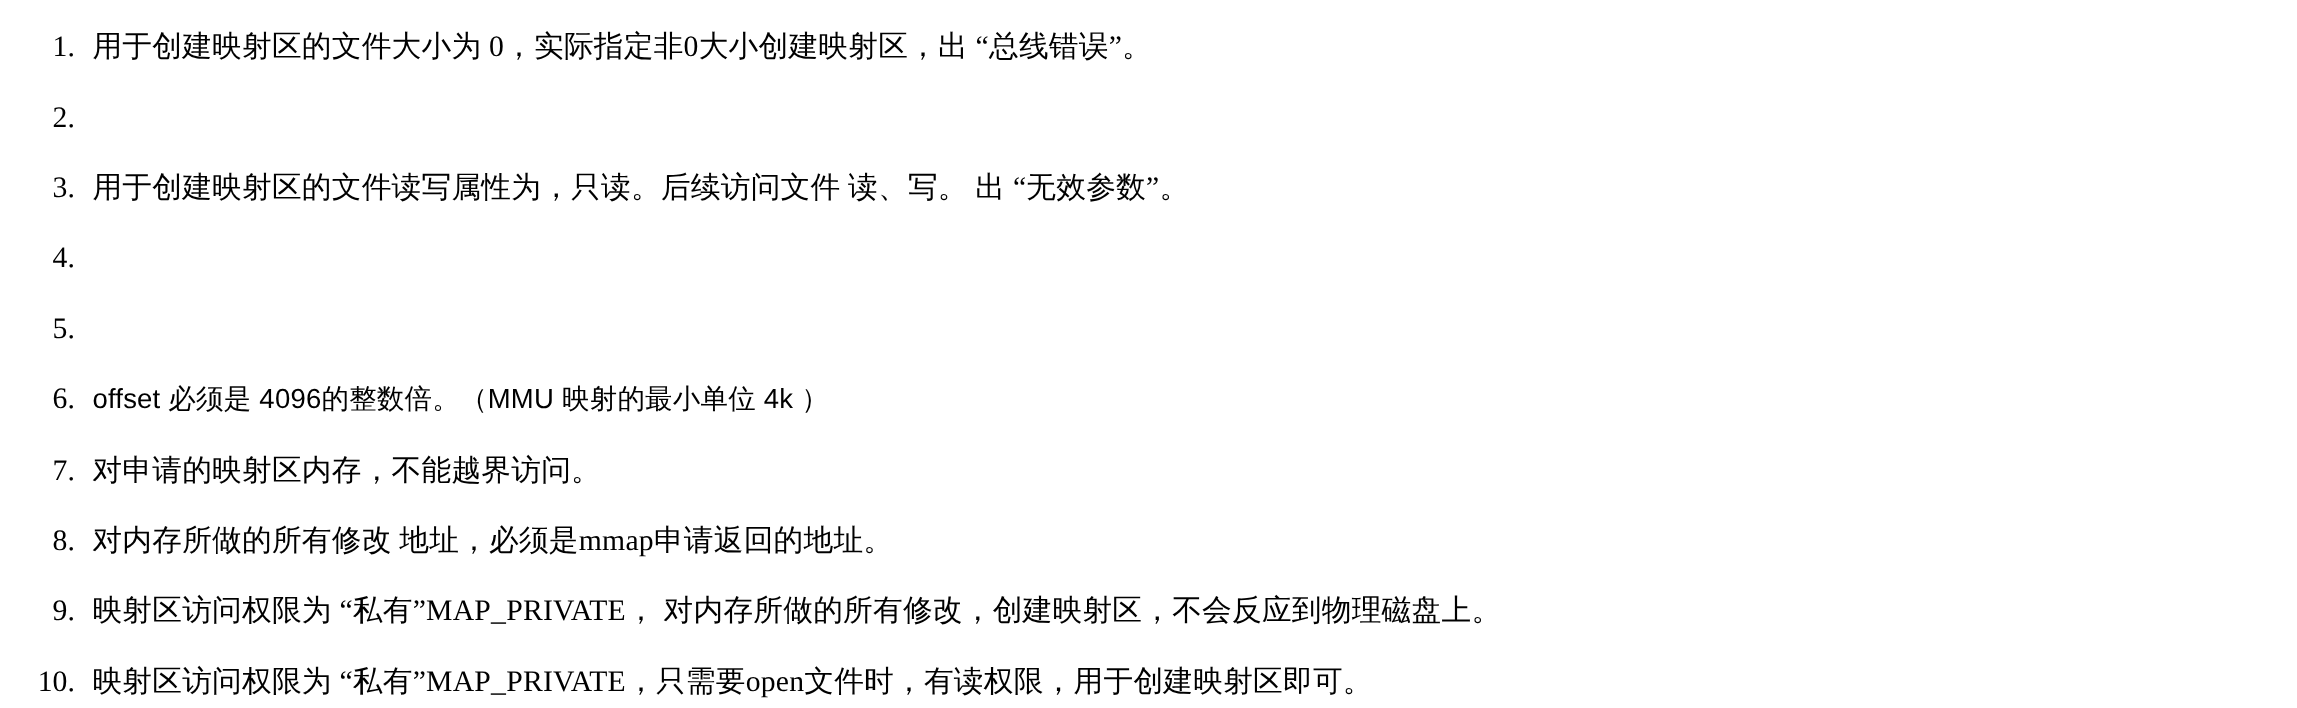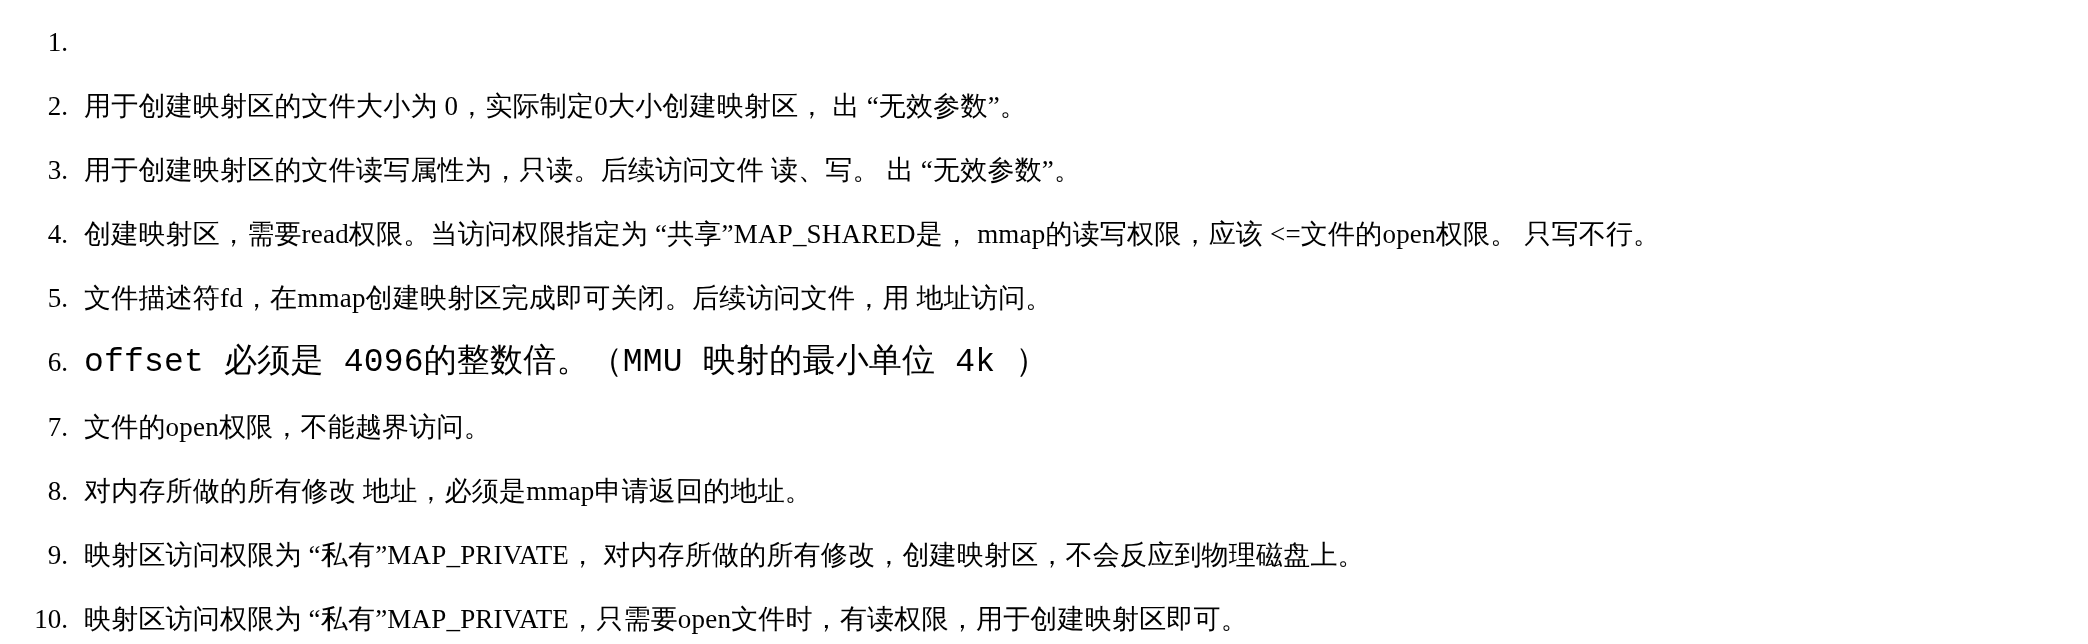--- a/index.html
+++ b/index.html
@@ -45,55 +45,53 @@
     width: 68px;
   }
   .item-text {
     flex: 0 1 auto;
     font-family: "Liberation Serif", "DejaVu Serif", serif;
     font-size: 27px;
     letter-spacing: 0.2px;
   }
   
   .mono {
-    font-family: Liberation Mono, monospace;
-    font-size: 33px;
+    font-family: Liberation Sans, sans-serif;
+    font-size: 25px;
   }
 </style>
 </head>
 <body>
 
 <div class="page">
   <ol class="note-list">
     <li class="note-item">
       <span class="item-marker">1.</span>
+      <span class="item-text">用于创建映射区的文件大小为 0，实际指定非0大小创建映射区，出 “总线错误”。</span>
     </li>
     <li class="note-item">
       <span class="item-marker">2.</span>
-      <span class="item-text">用于创建映射区的文件大小为 0，实际制定0大小创建映射区， 出 “无效参数”。</span>
     </li>
     <li class="note-item">
       <span class="item-marker">3.</span>
       <span class="item-text">用于创建映射区的文件读写属性为，只读。后续访问文件 读、写。 出 “无效参数”。</span>
     </li>
     <li class="note-item">
       <span class="item-marker">4.</span>
-      <span class="item-text">创建映射区，需要read权限。当访问权限指定为 “共享”MAP_SHARED是， mmap的读写权限，应该 &lt;=文件的open权限。    只写不行。</span>
     </li>
     <li class="note-item">
       <span class="item-marker">5.</span>
-      <span class="item-text">文件描述符fd，在mmap创建映射区完成即可关闭。后续访问文件，用 地址访问。</span>
     </li>
     <li class="note-item">
       <span class="item-marker">6.</span>
       <span class="item-text mono">offset 必须是 4096的整数倍。（MMU 映射的最小单位 4k ）</span>
     </li>
     <li class="note-item">
       <span class="item-marker">7.</span>
-      <span class="item-text">文件的open权限，不能越界访问。</span>
+      <span class="item-text">对申请的映射区内存，不能越界访问。</span>
     </li>
     <li class="note-item">
       <span class="item-marker">8.</span>
       <span class="item-text">对内存所做的所有修改 地址，必须是mmap申请返回的地址。</span>
     </li>
     <li class="note-item">
       <span class="item-marker">9.</span>
       <span class="item-text">映射区访问权限为 “私有”MAP_PRIVATE， 对内存所做的所有修改，创建映射区，不会反应到物理磁盘上。</span>
     </li>
     <li class="note-item">

